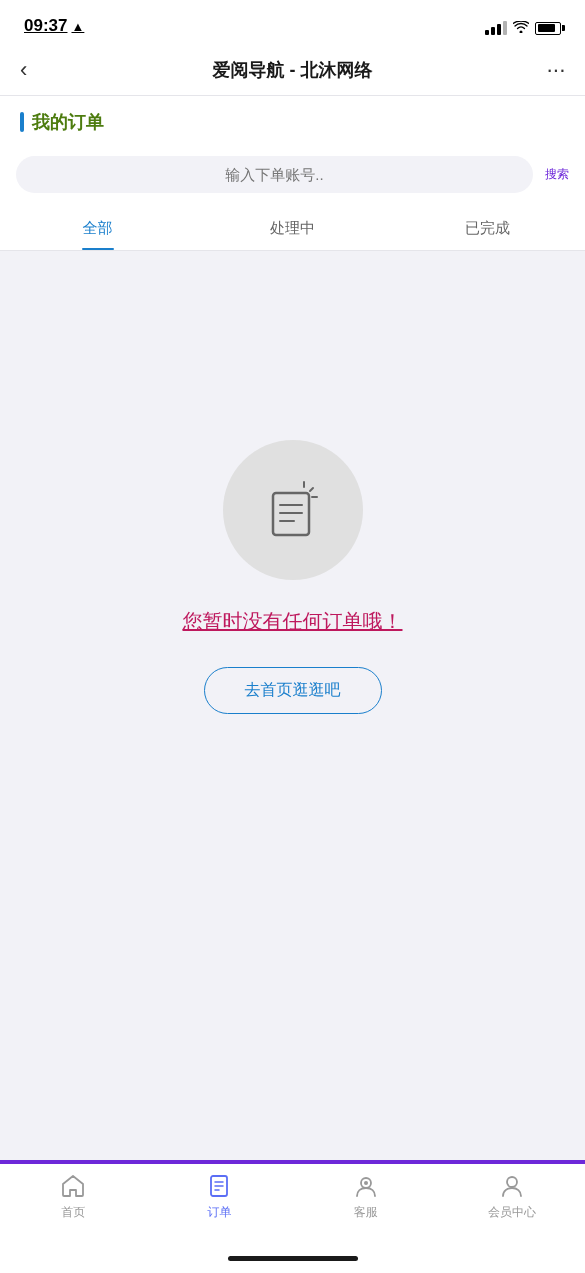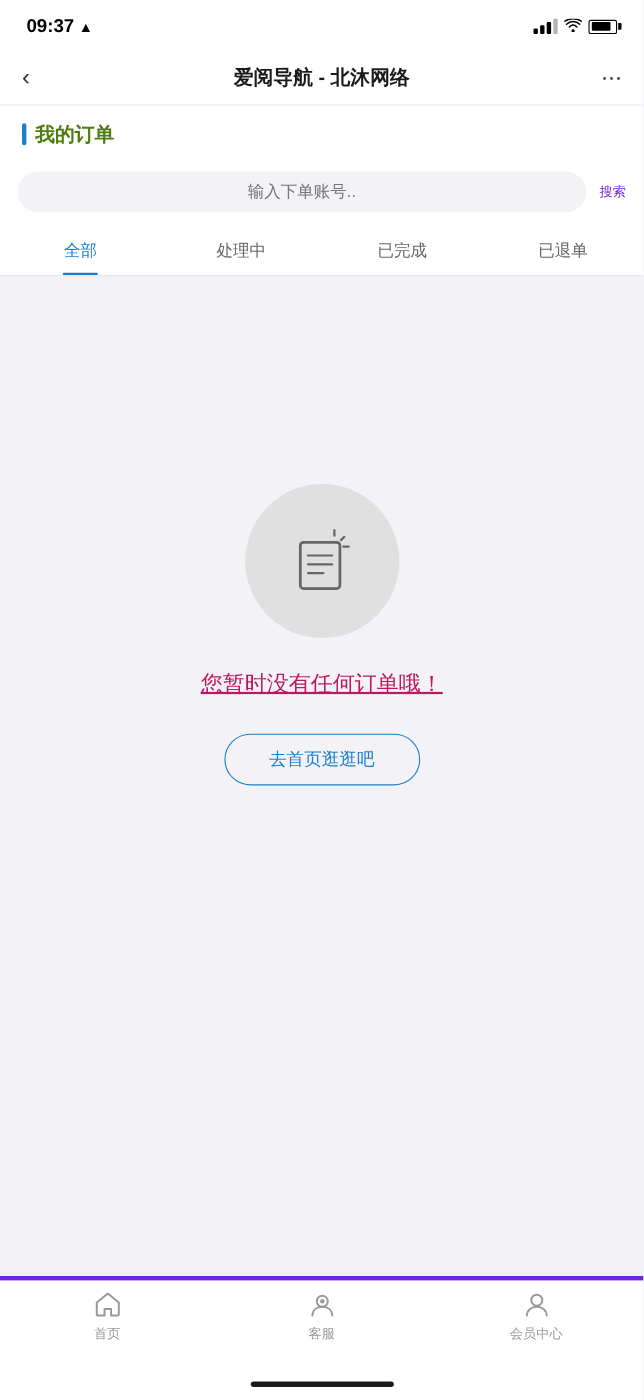--- a/index.html
+++ b/index.html
@@ -12,23 +12,24 @@
       font-family: -apple-system, "PingFang SC", "Helvetica Neue", sans-serif;
       display: flex;
       flex-direction: column;
     }
 
     
     .status-bar {
       background: #fff;
       display: flex;
       justify-content: space-between;
-      align-items: center;
+      align-items: flex-end;
       padding: 12px 24px 8px;
       height: 44px;
+      text-decoration: underline;
     }
     .status-time {
       font-size: 17px;
       font-weight: 600;
       color: #000;
     }
     .status-icons {
       display: flex;
       align-items: center;
       gap: 6px;
@@ -339,23 +340,20 @@
 <div class="tabs-bar">
   <div class="tab-item active">
     <span>全部</span>
   </div>
   <div class="tab-item">
     <span>处理中</span>
   </div>
   <div class="tab-item">
     <span>已完成</span>
   </div>
-  <div class="tab-item">
-    <span>已退单</span>
-  </div>
 </div>
 
 <div class="empty-state">
   <div class="empty-icon-circle">
     <svg class="empty-icon-svg" viewBox="0 0 70 70" fill="none" xmlns="http://www.w3.org/2000/svg">
 
       <rect x="15" y="18" width="36" height="42" rx="3" stroke="#666" stroke-width="2.5" fill="none"></rect>
       <line x1="22" y1="30" x2="44" y2="30" stroke="#666" stroke-width="2" stroke-linecap="round"></line>
       <line x1="22" y1="38" x2="44" y2="38" stroke="#666" stroke-width="2" stroke-linecap="round"></line>
       <line x1="22" y1="46" x2="36" y2="46" stroke="#666" stroke-width="2" stroke-linecap="round"></line>
@@ -375,20 +373,31 @@
 
   <div class="bottom-tab">
     <div class="bottom-tab-icon">
       <svg width="26" height="26" viewBox="0 0 26 26" fill="none">
         <path d="M3 11L13 3l10 8v11a1 1 0 01-1 1H16v-6h-6v6H4a1 1 0 01-1-1V11z" stroke="#999" stroke-width="1.8" fill="none" stroke-linejoin="round"></path>
       </svg>
     </div>
     <span class="bottom-tab-label">首页</span>
   </div>
 
+  <div class="bottom-tab active">
+    <div class="bottom-tab-icon">
+      <svg width="26" height="26" viewBox="0 0 26 26" fill="none">
+        <rect x="5" y="3" width="16" height="20" rx="2" stroke="#5b6ef5" stroke-width="1.8" fill="none"></rect>
+        <line x1="9" y1="9" x2="17" y2="9" stroke="#5b6ef5" stroke-width="1.5" stroke-linecap="round"></line>
+        <line x1="9" y1="13" x2="17" y2="13" stroke="#5b6ef5" stroke-width="1.5" stroke-linecap="round"></line>
+        <line x1="9" y1="17" x2="13" y2="17" stroke="#5b6ef5" stroke-width="1.5" stroke-linecap="round"></line>
+      </svg>
+    </div>
+    <span class="bottom-tab-label" style="color:#5b6ef5;">订单</span>
+  </div>
 
   <div class="bottom-tab">
     <div class="bottom-tab-icon">
       <svg width="26" height="26" viewBox="0 0 26 26" fill="none">
         <circle cx="13" cy="10" r="5" stroke="#999" stroke-width="1.8" fill="none"></circle>
         <path d="M4 23c0-5 3.6-8 9-8s9 3 9 8" stroke="#999" stroke-width="1.8" stroke-linecap="round" fill="none"></path>
         <circle cx="13" cy="10" r="2" fill="#999"></circle>
       </svg>
     </div>
     <span class="bottom-tab-label">客服</span>

